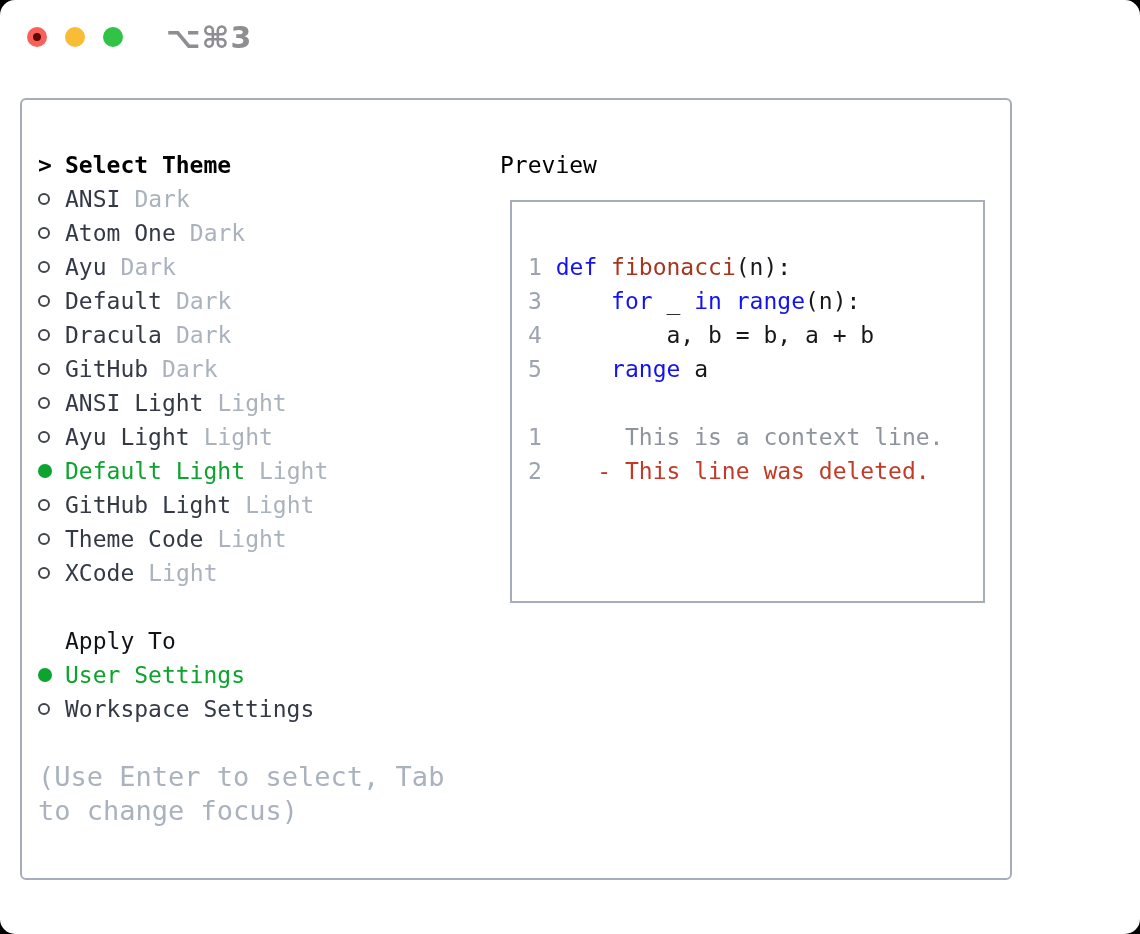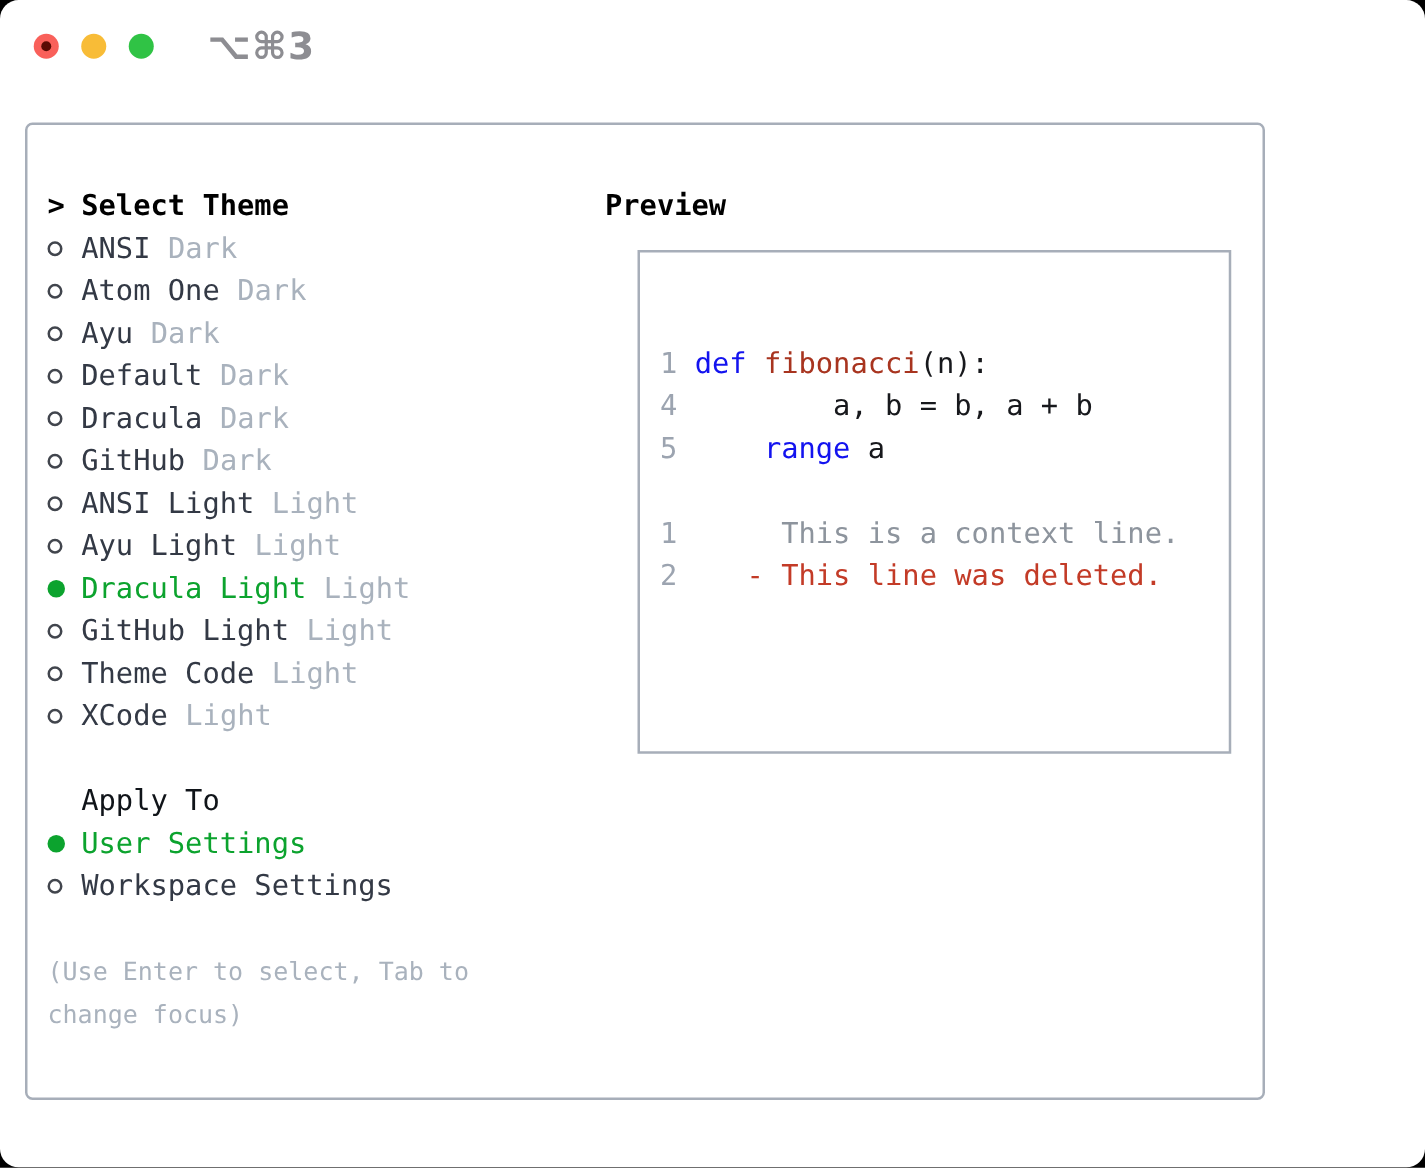--- a/index.html
+++ b/index.html
@@ -24,26 +24,26 @@
   .row .marker{width:27px;flex:0 0 27px;display:flex;align-items:center;}
   .arrow{font-weight:700;color:#000;}
   .header-text{font-weight:700;color:#000;}
   .circle{width:12px;height:12px;border:2px solid var(--circle);border-radius:50%;box-sizing:border-box;}
   .dotfill{width:14px;height:14px;background:var(--green);border-radius:50%;}
   .item .name{color:var(--name);white-space:pre;}
   .item.selected .name{color:var(--green);}
   .item .variant{color:var(--muted);margin-left:14px;white-space:pre;}
   .blank{height:34px;}
   .apply-header-text{color:#101419;}
-  .help{margin-top:0;max-width:420px;color:var(--muted);font-size:20px;line-height:34px;}
+  .help{margin-top:0;max-width:420px;color:var(--muted);font-size:27px;line-height:34px;}
 
   
-  .preview-label{position:absolute;left:462px;top:48px;height:34px;line-height:34px;font-size:23px;font-weight:700;color:#000;}
+  .preview-label{position:absolute;left:478px;top:48px;height:34px;line-height:34px;font-size:23px;font-weight:400;color:#000;}
   .preview-box{position:absolute;left:488px;top:100px;width:475px;height:403px;border:2px solid var(--border);box-sizing:border-box;background:#fff;}
-  .preview-lines{padding:72px 0 0 16px;}
+  .preview-lines{padding:48px 0 0 16px;}
   .pline{height:34px;line-height:34px;font-size:23px;white-space:pre;}
   .c-num{color:var(--num);}
   .c-kw{color:var(--kw);}
   .c-fn{color:var(--fn);}
   .c-plain{color:var(--code);}
   .c-ctx{color:var(--ctx);}
   .c-del{color:var(--del);}
   .c-add{color:var(--add);}
 </style>
 </head>
@@ -124,21 +124,21 @@
             <span class="marker">
               <span class="circle"></span>
             </span>
             <span class="name">Ayu Light</span>
             <span class="variant">Light</span>
           </div>
           <div class="row item selected">
             <span class="marker">
               <span class="dotfill"></span>
             </span>
-            <span class="name">Dracula Light</span>
+            <span class="name">Default Light</span>
             <span class="variant">Light</span>
           </div>
           <div class="row item">
             <span class="marker">
               <span class="circle"></span>
             </span>
             <span class="name">GitHub Light</span>
             <span class="variant">Light</span>
           </div>
           <div class="row item">
@@ -182,20 +182,21 @@
       <div class="blank"></div>
 
       <div class="help">(Use Enter to select, Tab to change focus)</div>
     </div>
 
     <div class="preview-label">Preview</div>
 
     <div class="preview-box">
       <div class="preview-lines" id="preview-lines">
           <div class="pline"><span class="c-num">1 </span><span class="c-kw">def</span><span class="c-plain"> </span><span class="c-fn">fibonacci</span><span class="c-plain">(n):</span></div>
+          <div class="pline"><span class="c-num">3</span><span class="c-plain">     </span><span class="c-kw">for</span><span class="c-plain"> _ </span><span class="c-kw">in</span><span class="c-plain"> </span><span class="c-kw">range</span><span class="c-plain">(n):</span></div>
           <div class="pline"><span class="c-num">4</span><span class="c-plain">         a, b = b, a + b</span></div>
           <div class="pline"><span class="c-num">5</span><span class="c-plain">     </span><span class="c-kw">range</span><span class="c-plain"> a</span></div>
           <div class="pline">&nbsp;</div>
           <div class="pline"><span class="c-num">1</span><span class="c-ctx">      This is a context line.</span></div>
           <div class="pline"><span class="c-num">2</span><span class="c-plain">    </span><span class="c-del">- This line was deleted.</span></div>
         </div>
     </div>
 
   </div>
 </div>

